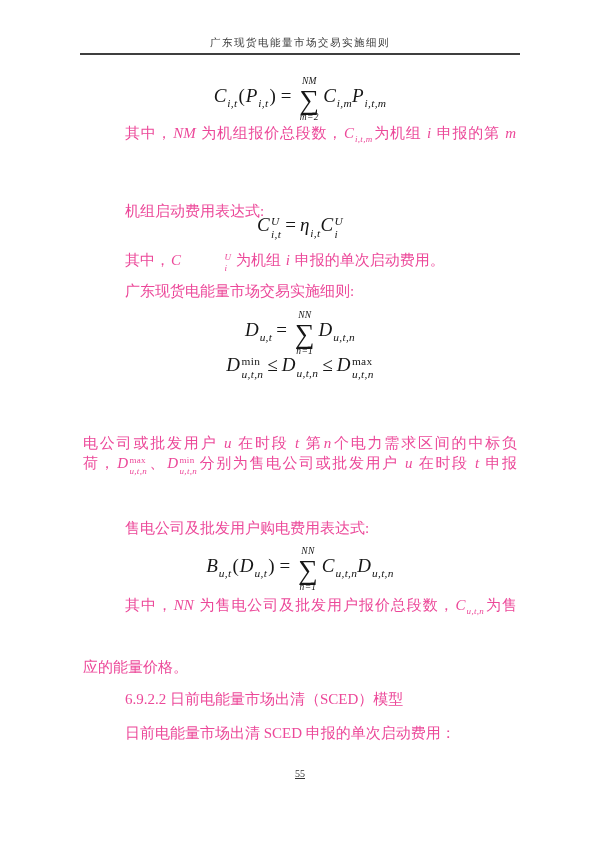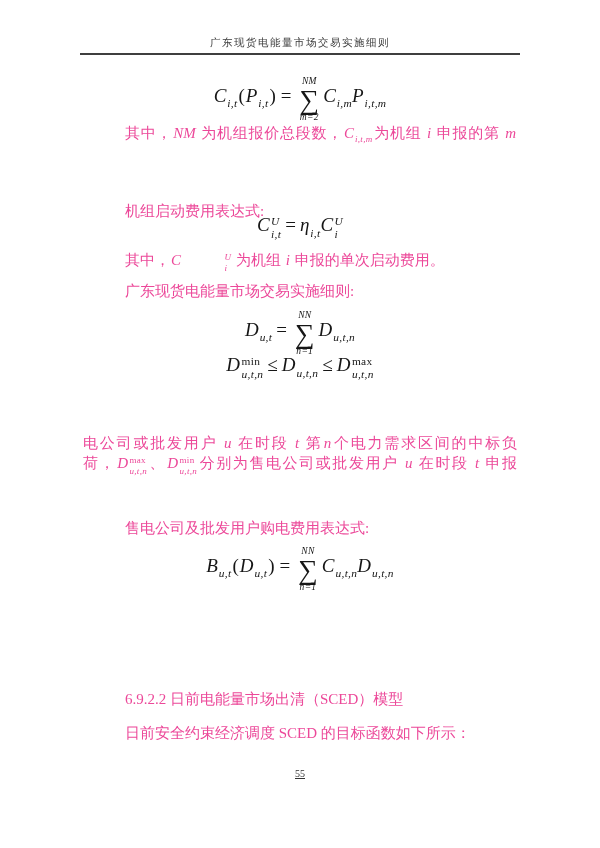--- a/index.html
+++ b/index.html
@@ -108,18 +108,20 @@
             <span class="mi3">u,t,n</span>
           </span></span></span>分别为售电公司或批发用户 <span class="math"><span class="mv"><span class="mi">u</span></span></span> 在时段 <span class="math"><span class="mv"><span class="mi">t</span></span></span> 申报</div>
   <div class="line ind" style="top:513px">售电公司及批发用户购电费用表达式:</div>
 
   <div class="formula" style="top:544px"><span class="math"><span class="mv"><span class="mi">B</span><span class="msub">u,t</span></span><span class="mp">(</span><span class="mv"><span class="mi">D</span><span class="msub">u,t</span></span><span class="mp">)</span><span class="mo">=</span><span class="msum">
           <span class="mlim">NN</span>
           <span class="msig">∑</span>
           <span class="mlim">n=1</span>
         </span><span class="mv"><span class="mi">C</span><span class="msub">u,t,n</span></span><span class="mv"><span class="mi">D</span><span class="msub">u,t,n</span></span></span></div>
 
+  <div class="line ind jl" style="top:590px">其中，<span class="math"><span class="mv"><span class="mi">NN</span></span></span> 为售电公司及批发用户报价总段数，<span class="math"><span class="mv"><span class="mi">C</span><span class="msub">u,t,n</span></span></span>为售</div>
+  <div class="line" style="top:652px">应的能量价格。</div>
 
   <div class="line ind" style="top:684px">6.9.2.2 日前电能量市场出清（SCED）模型</div>
-  <div class="line ind" style="top:718px">日前安全约束经济调度 SCED 的目标函数如下所示：</div>
+  <div class="line ind" style="top:718px">日前电能量市场出清 SCED 申报的单次启动费用：</div>
 
   <div class="pageno">55</div>
 </div>
 
 </body></html>

